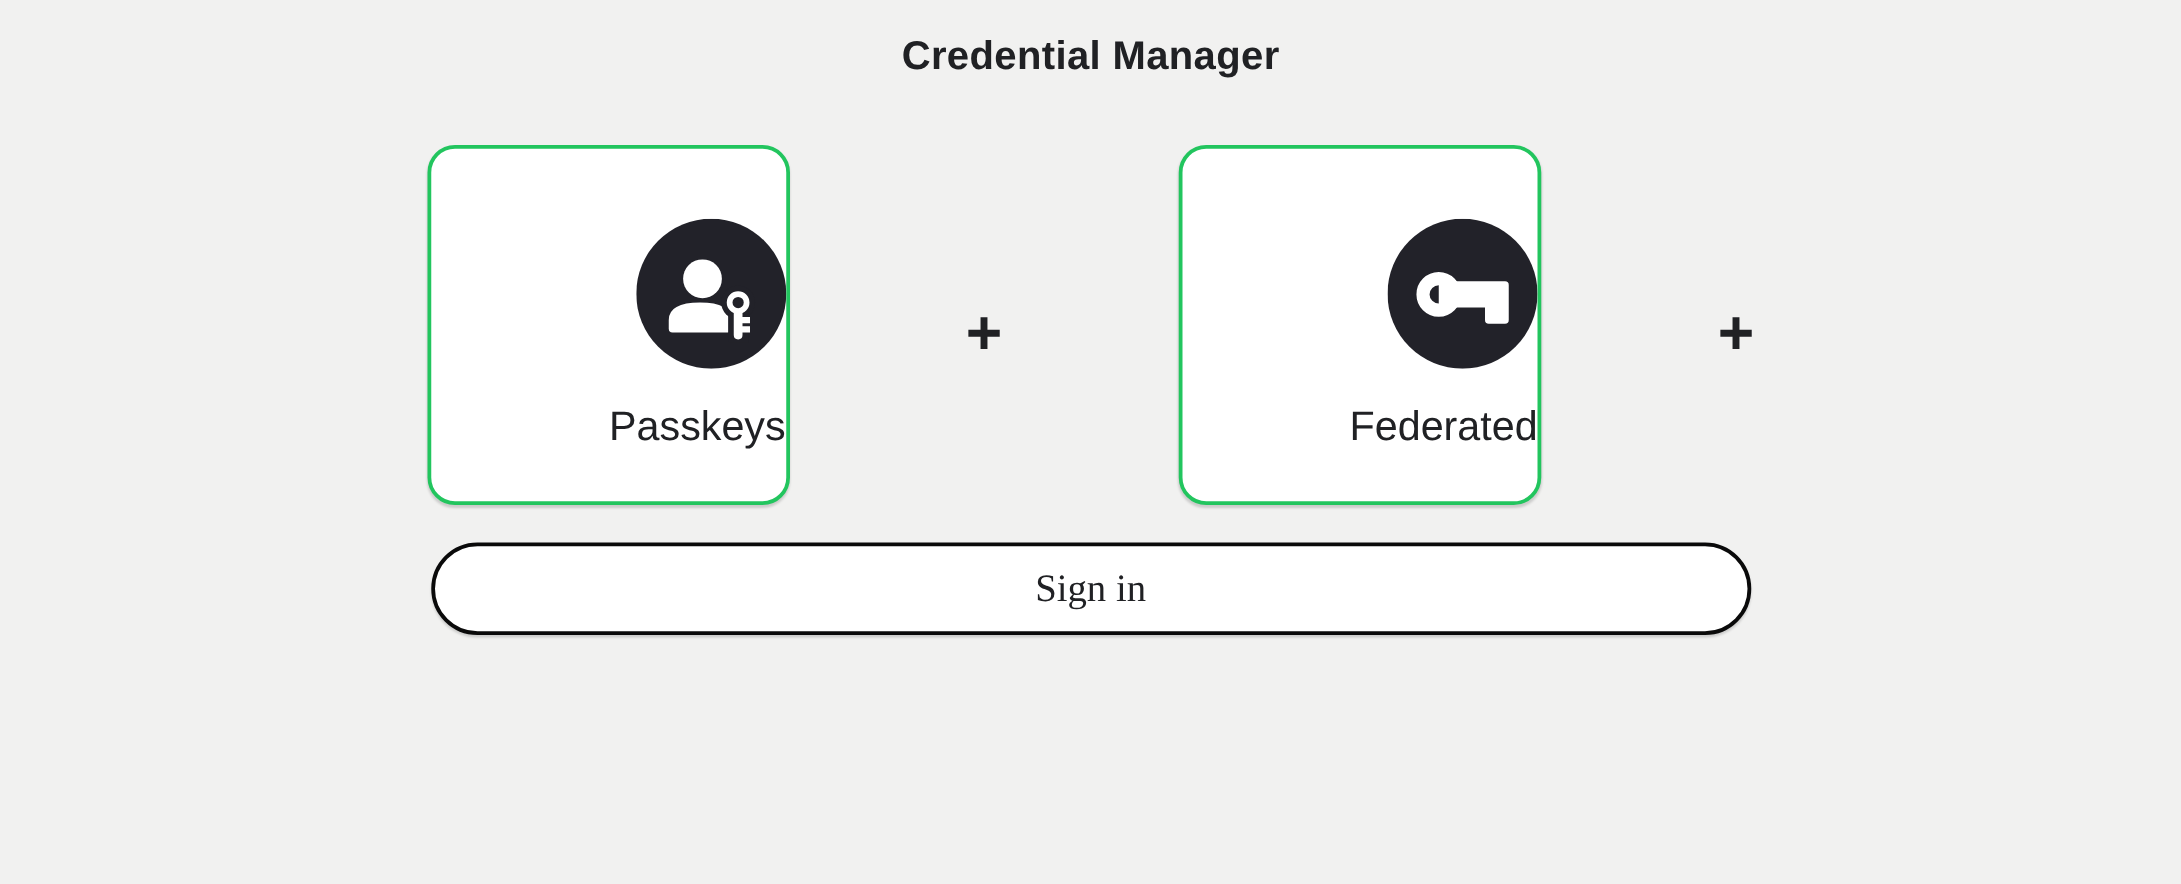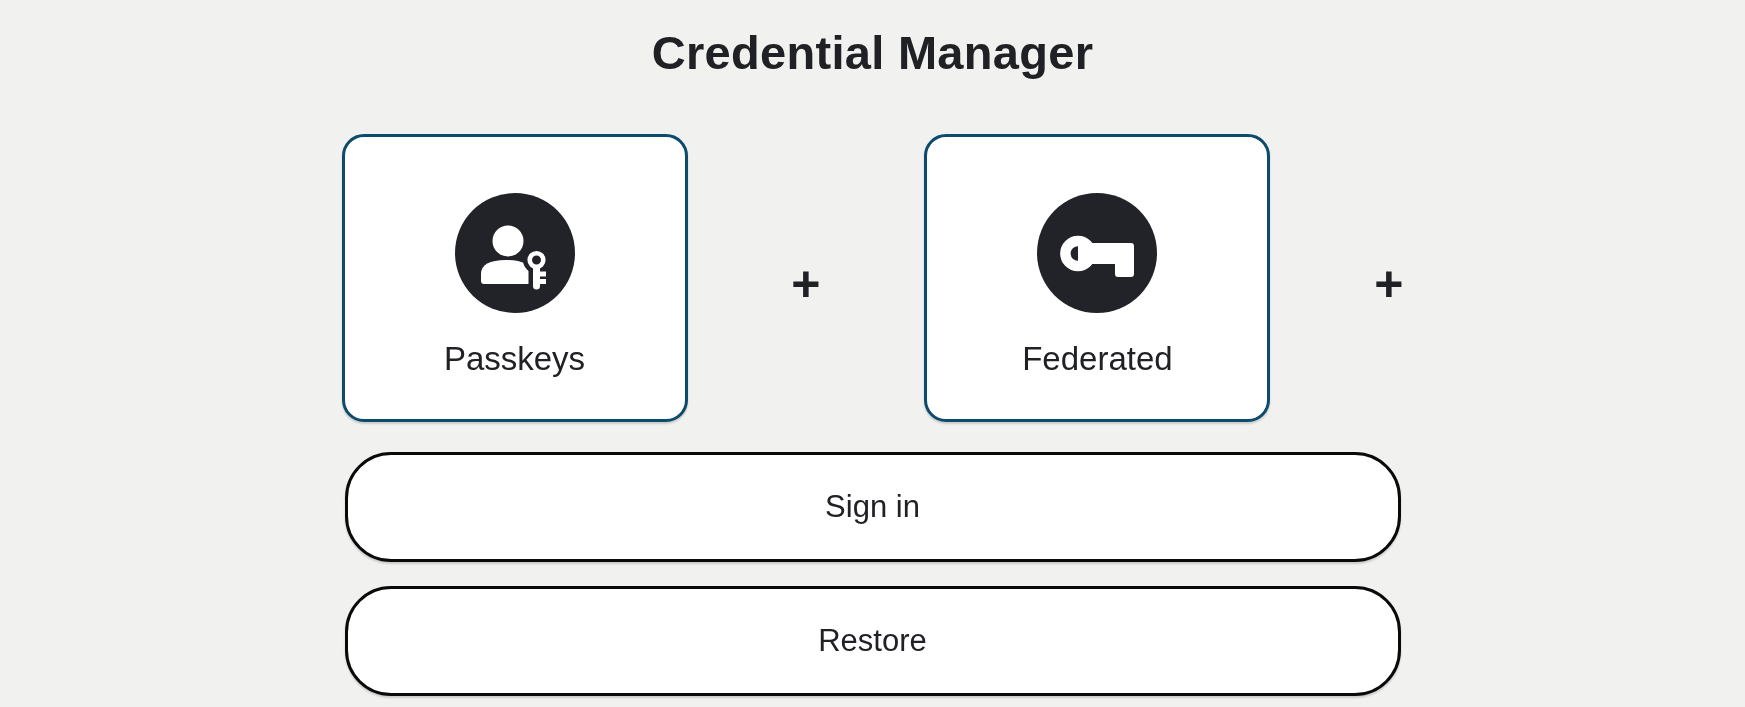--- a/index.html
+++ b/index.html
@@ -17,43 +17,43 @@
     overflow:hidden;
   }
   .content{
     width:1062px;
     margin:0 auto;
     padding-top:26px;
   }
   .page-title{
     margin:0;
     text-align:center;
-    font-size:47px;
+    font-size:32px;
     font-weight:700;
     line-height:1.16;
     letter-spacing:.3px;
     color:#202124;
   }
   .cards-row{
     display:flex;
     justify-content:space-between;
     align-items:center;
     margin-top:53px;
   }
   .cred-card{
     box-sizing:border-box;
-    width:346px;
+    width:290px;
     height:288px;
     background:#ffffff;
-    border:3px solid #0c4a6e;
+    border:3px solid #22c55e;
     border-radius:22px;
     box-shadow:0 2px 2px rgba(0,0,0,.16);
     display:flex;
     flex-direction:column;
-    align-items:center;
+    align-items:flex-end;
     padding-top:56px;
   }
   .badge{
     width:120px;
     height:120px;
     display:block;
   }
   .card-label{
     margin-top:26px;
     font-size:33px;
@@ -64,27 +64,27 @@
     font-size:50px;
     font-weight:600;
     color:#202124;
     margin-top:12px;
     user-select:none;
   }
   .pill-button{
     display:block;
     box-sizing:border-box;
     width:1056px;
-    height:110px;
+    height:74px;
     margin:30px auto 0;
     background:#ffffff;
     border:3px solid #0a0a0a;
     border-radius:46px;
     box-shadow:0 2px 2px rgba(0,0,0,.16);
-    font-family:Liberation Sans, sans-serif;
+    font-family:Liberation Serif, serif;
     font-size:31px;
     color:#202124;
     text-align:center;
     cursor:pointer;
     padding:0;
   }
   .pill-button + .pill-button{
     margin-top:24px;
   }
 </style>
@@ -121,16 +121,15 @@
         </svg>
         <div class="card-label">Federated</div>
       </div>
 
       <div class="plus">+</div>
 
 
     </div>
 
     <button type="button" class="pill-button">Sign in</button>
-    <button type="button" class="pill-button">Restore</button>
 
   </div>
 </div>
 
 </body></html>

